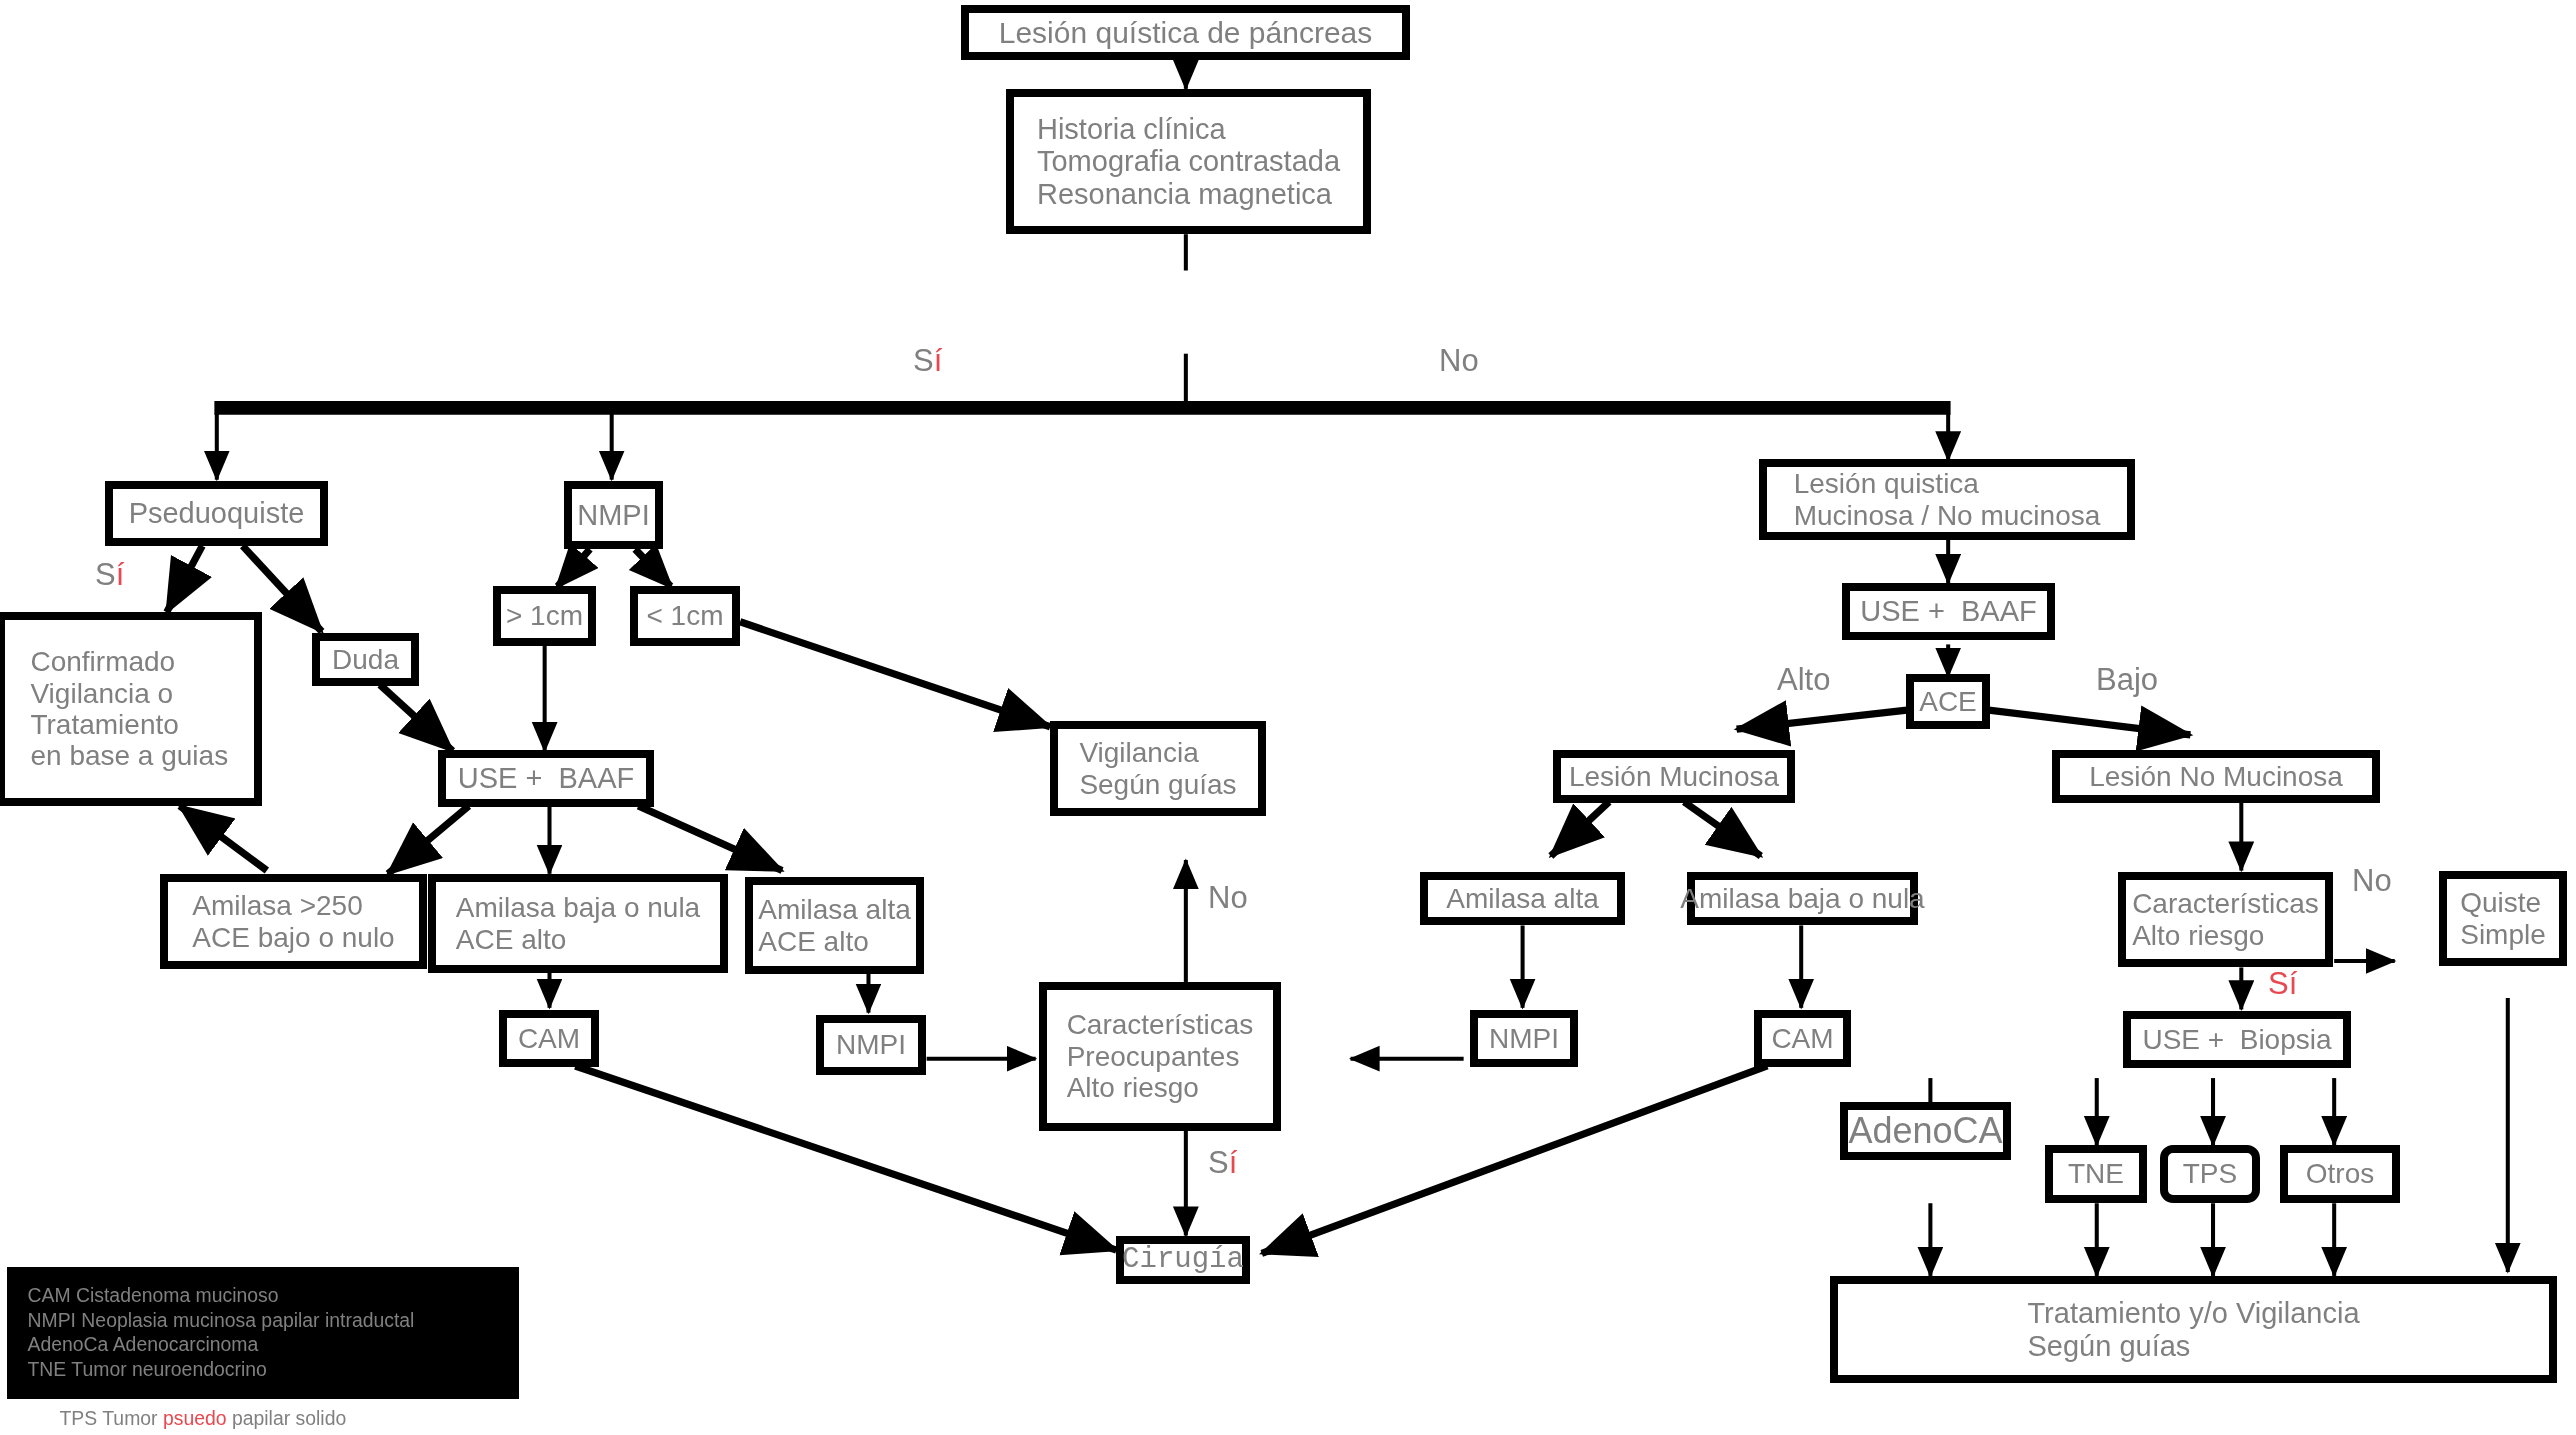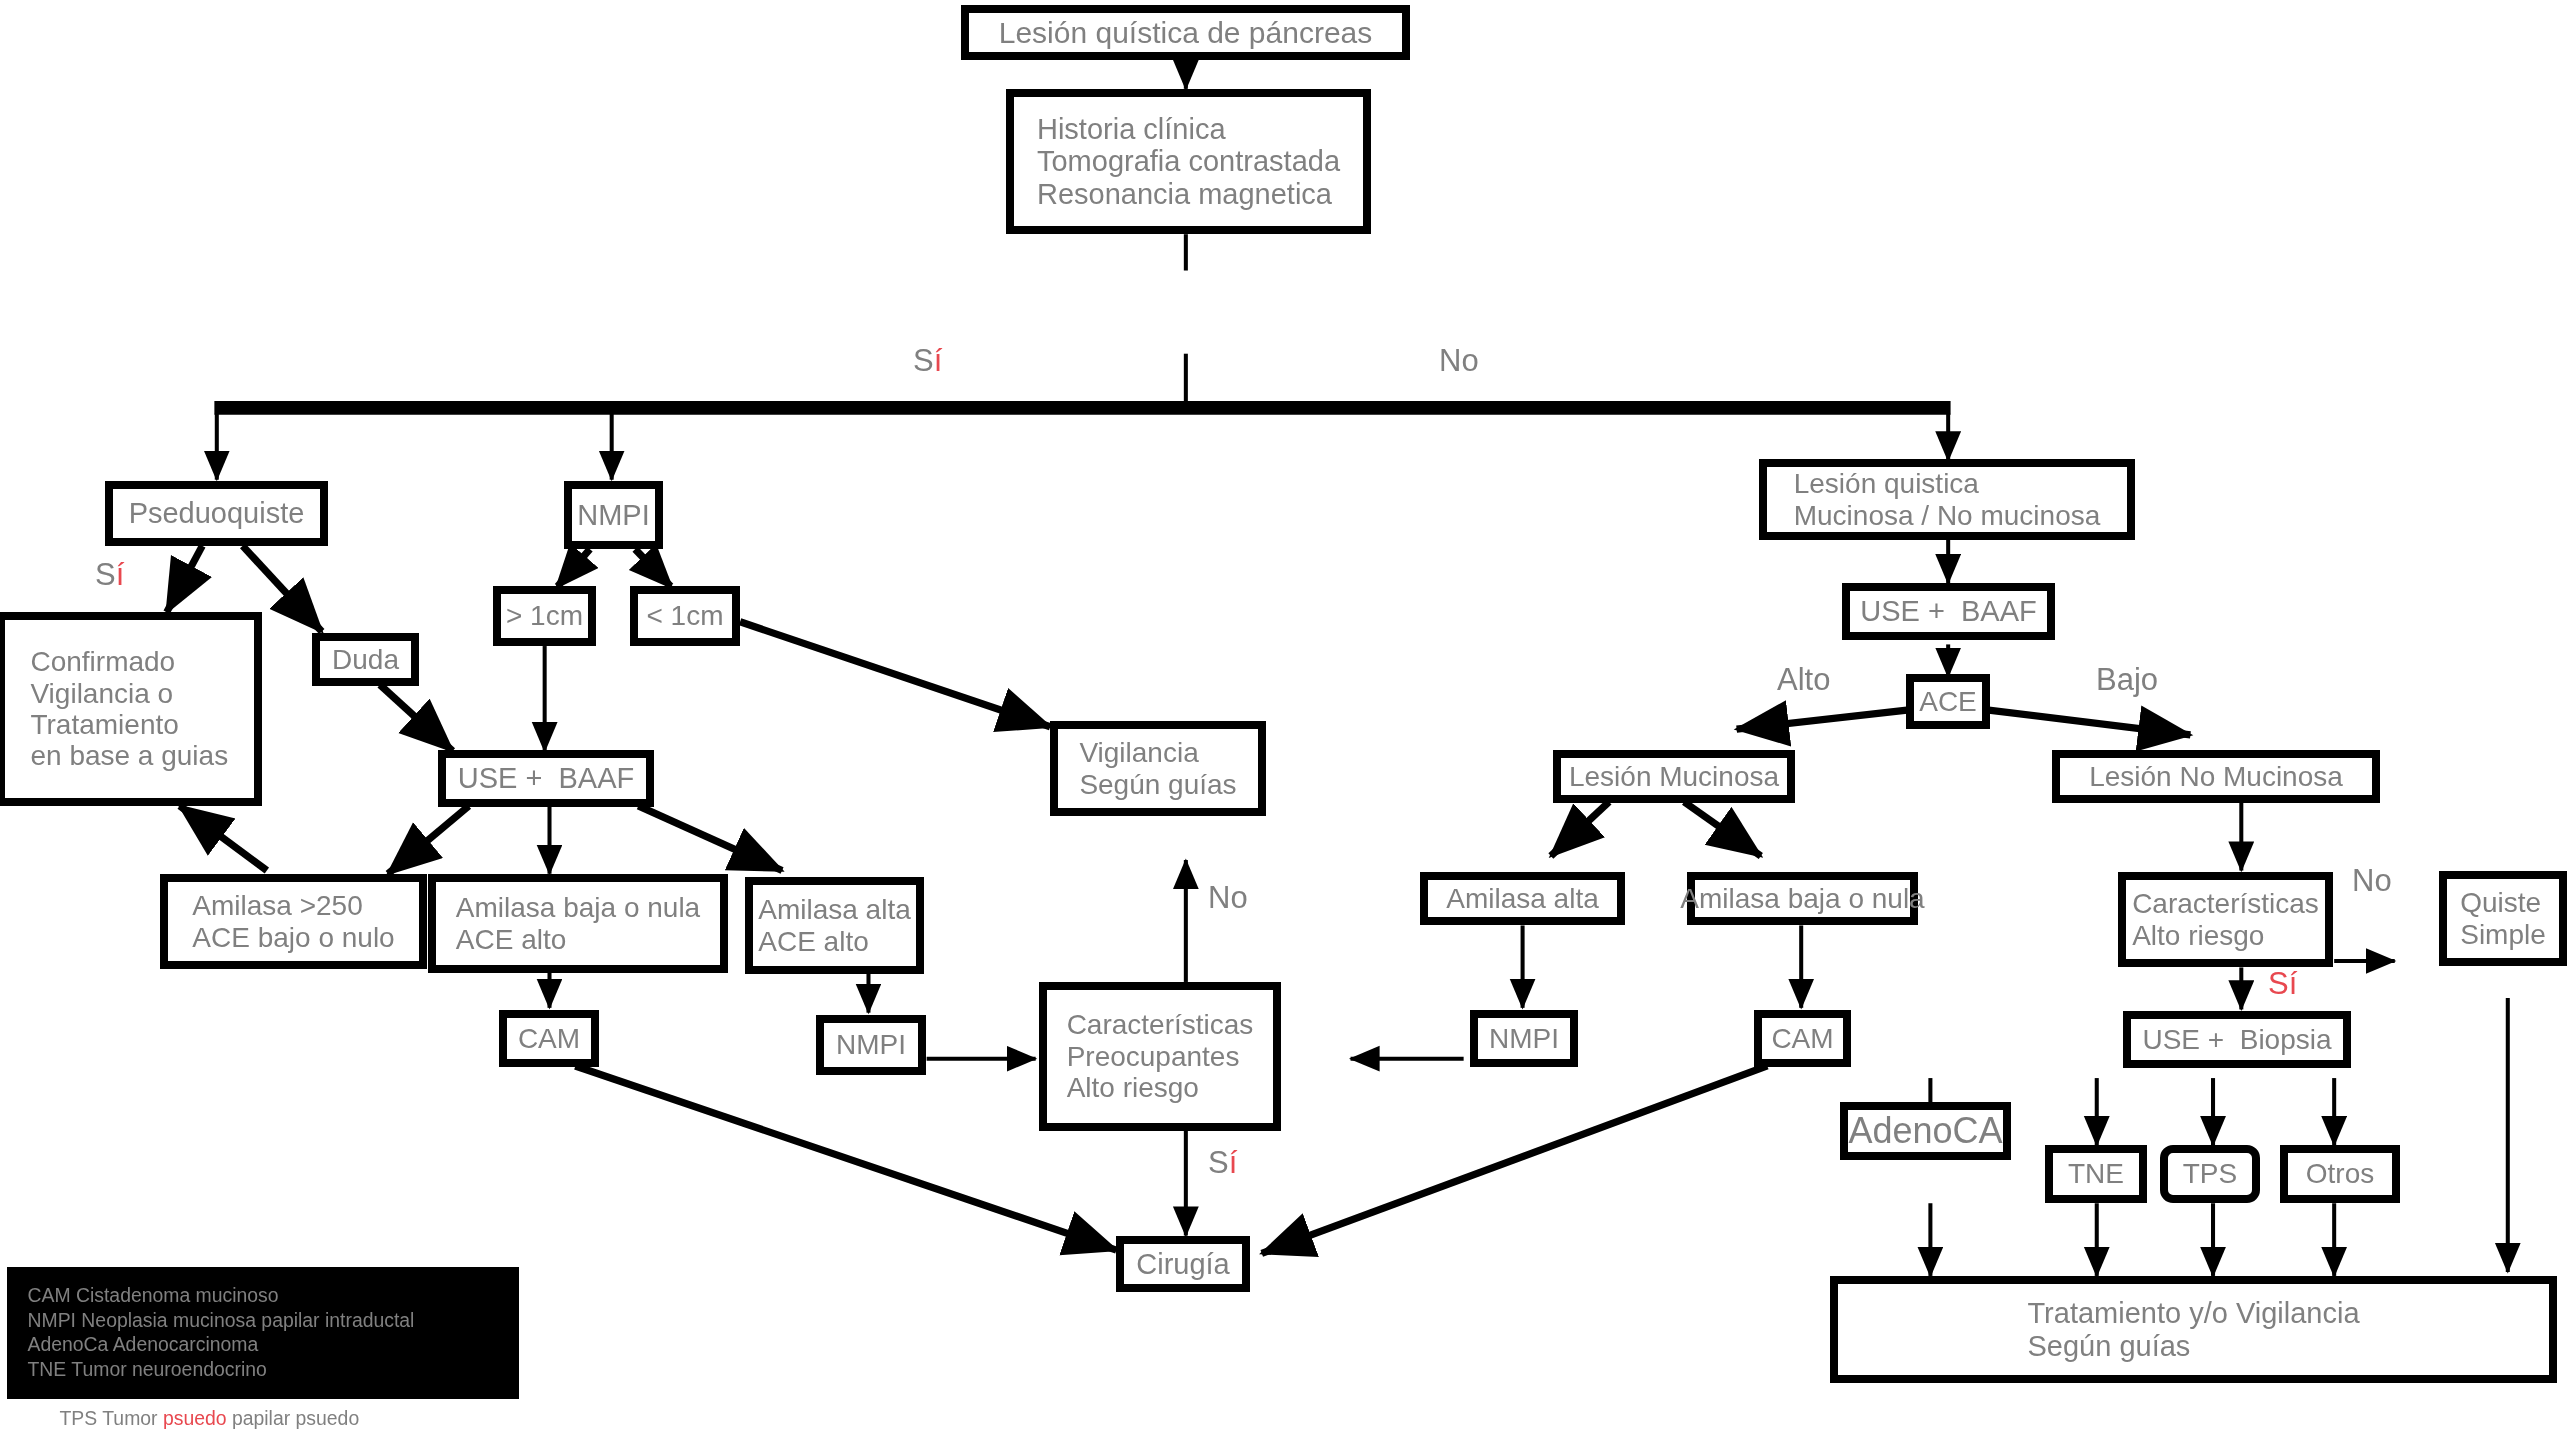--- a/index.html
+++ b/index.html
@@ -188,21 +188,21 @@
 
   <div class="node" style="left:816px;top:1015px;width:110px;height:60px;font-size:28px;">NMPI</div>
 
   <div class="node" style="left:1050px;top:721px;width:216px;height:95px;font-size:28px;">Vigilancia
 Según guías</div>
 
   <div class="node" style="left:1039px;top:982px;width:242px;height:149px;font-size:28px;">Características
 Preocupantes
 Alto riesgo</div>
 
-  <div class="node" style="left:1116px;top:1236px;width:134px;height:56px;font-size:29px;">Cirugía</div>
+  <div class="node" style="left:1116px;top:1236px;width:134px;height:48px;font-size:29px;font-family:Liberation Mono, monospace;">Cirugía</div>
 
   <div class="node" style="left:1759px;top:459px;width:376px;height:81px;font-size:28px;">Lesión quistica
 Mucinosa / No mucinosa</div>
 
   <div class="node" style="left:1842px;top:583px;width:213px;height:57px;font-size:29px;">USE +  BAAF</div>
 
   <div class="node" style="left:1906px;top:674px;width:84px;height:55px;font-size:28px;">ACE</div>
 
   <div class="node" style="left:1553px;top:750px;width:242px;height:53px;font-size:28px;">Lesión Mucinosa</div>
 
@@ -252,18 +252,18 @@
   <div class="label" style="left:2352px;top:863px;font-size:31px;">No</div>
 
   <div class="label allred" style="left:2268px;top:966px;font-size:31px;">Sí</div>
 
   <div id="legend" style="left:6.5px;top:1267px;width:512px;height:132px;font-size:19.4px;line-height:1.27;">
     <div>CAM Cistadenoma mucinoso</div>
     <div>NMPI Neoplasia mucinosa papilar intraductal</div>
     <div>AdenoCa Adenocarcinoma</div>
     <div>TNE Tumor neuroendocrino</div>
     <div>
-      <span>TPS Tumor </span><span class="accent">psuedo</span><span> papilar psuedo</span>
+      <span>TPS Tumor </span><span class="accent">psuedo</span><span> papilar solido</span>
     </div>
   </div>
 
 </div>
 
 
 </body></html>

